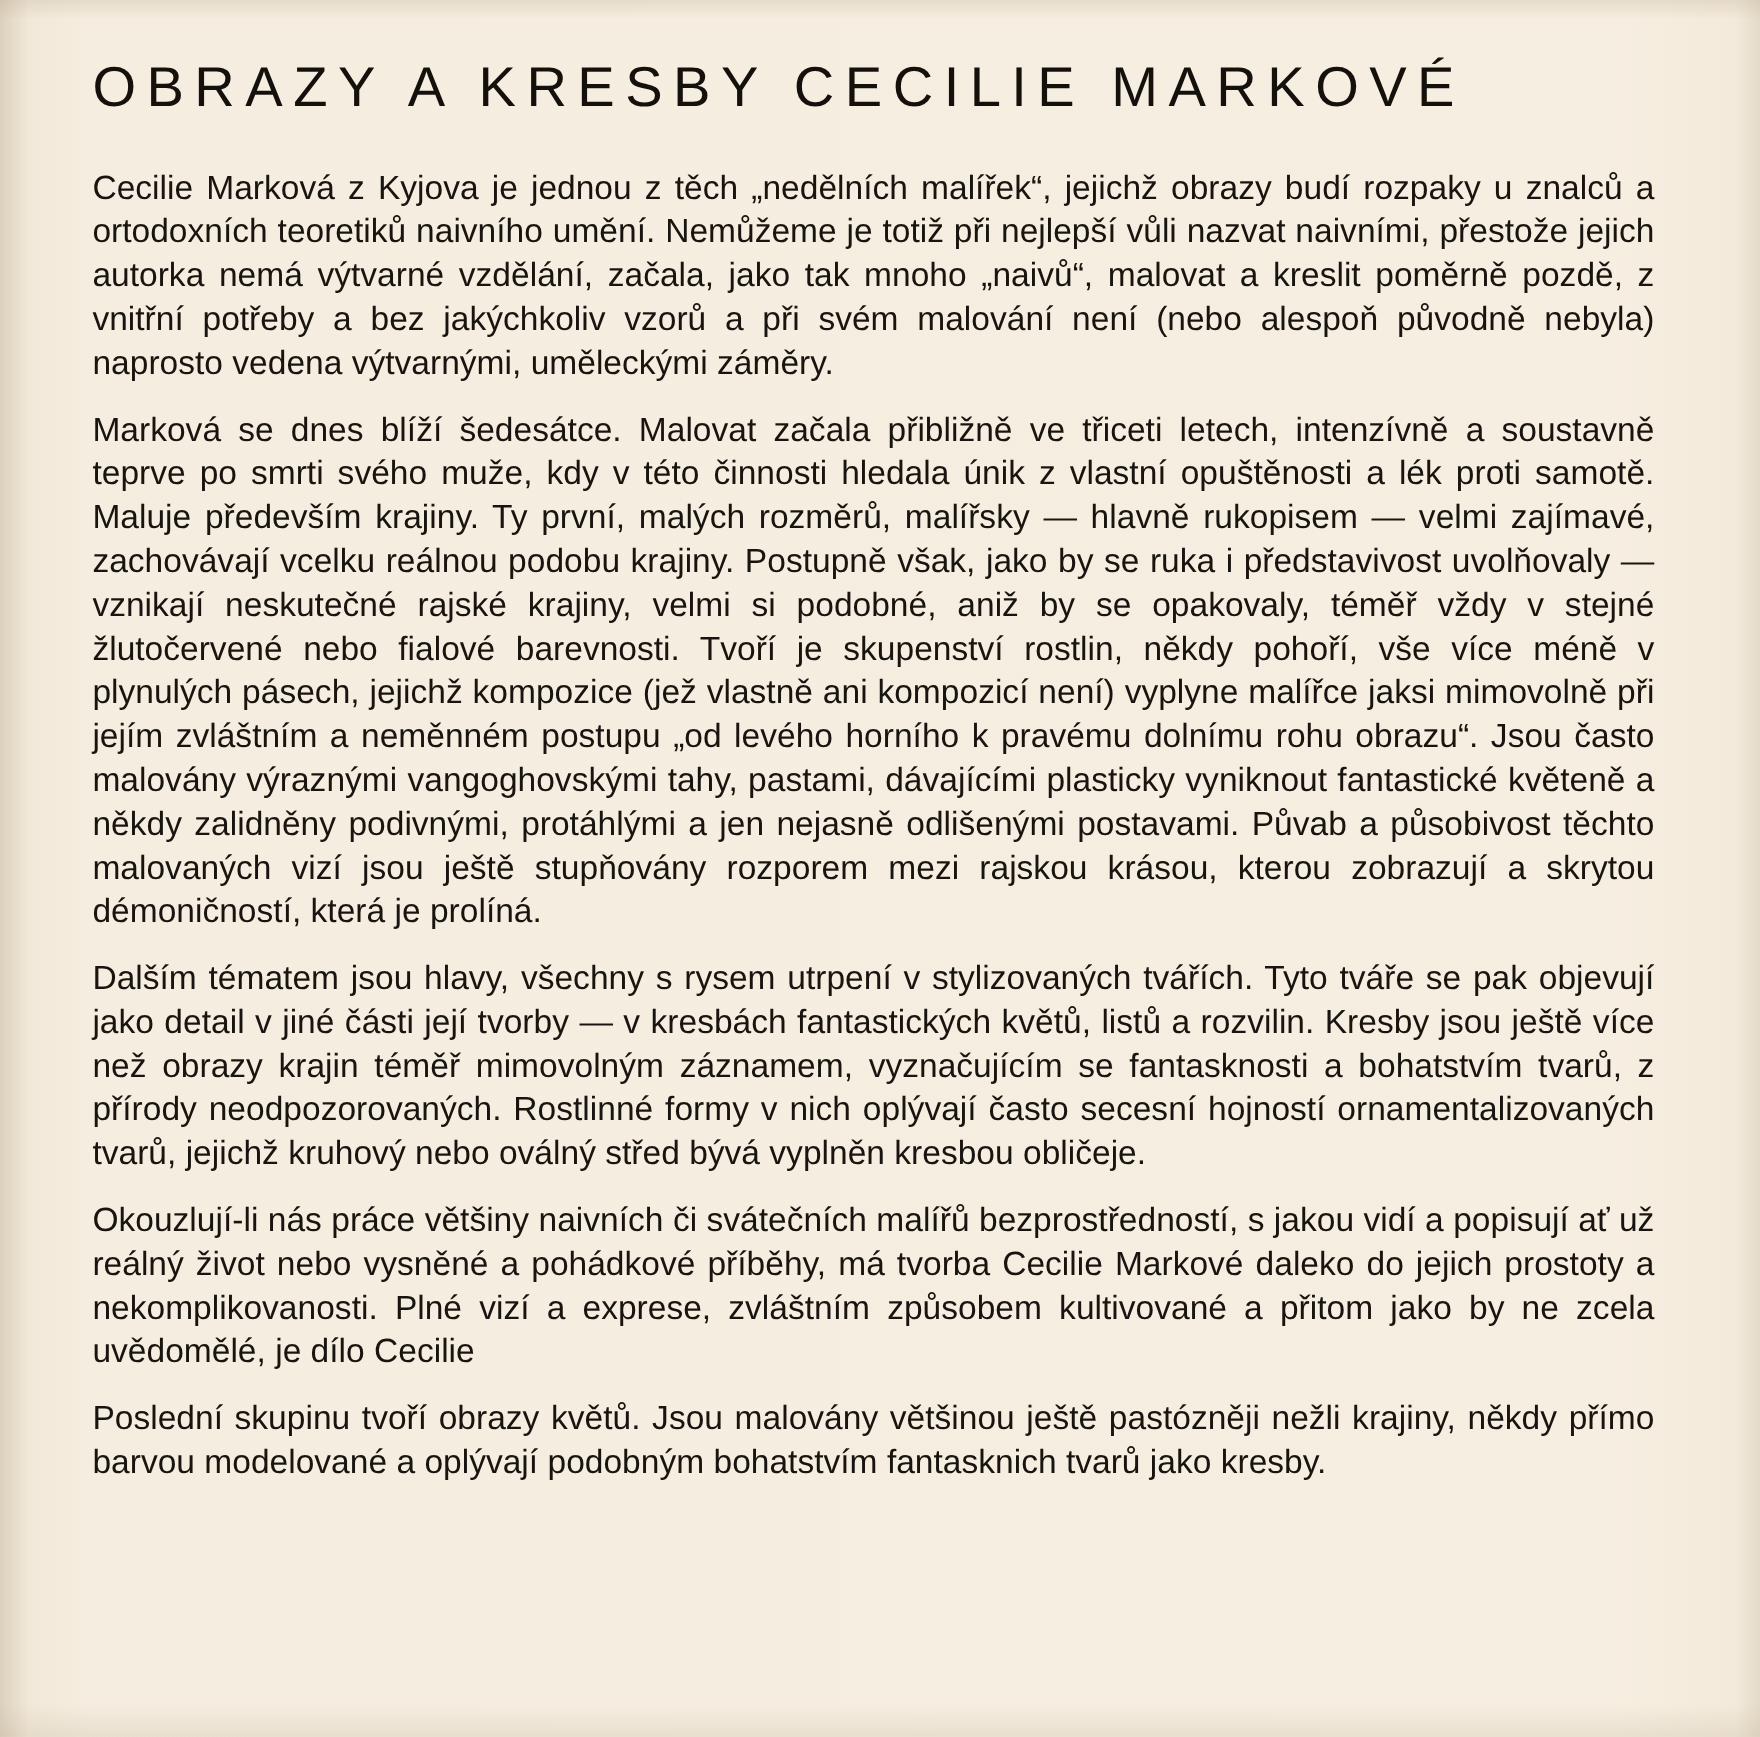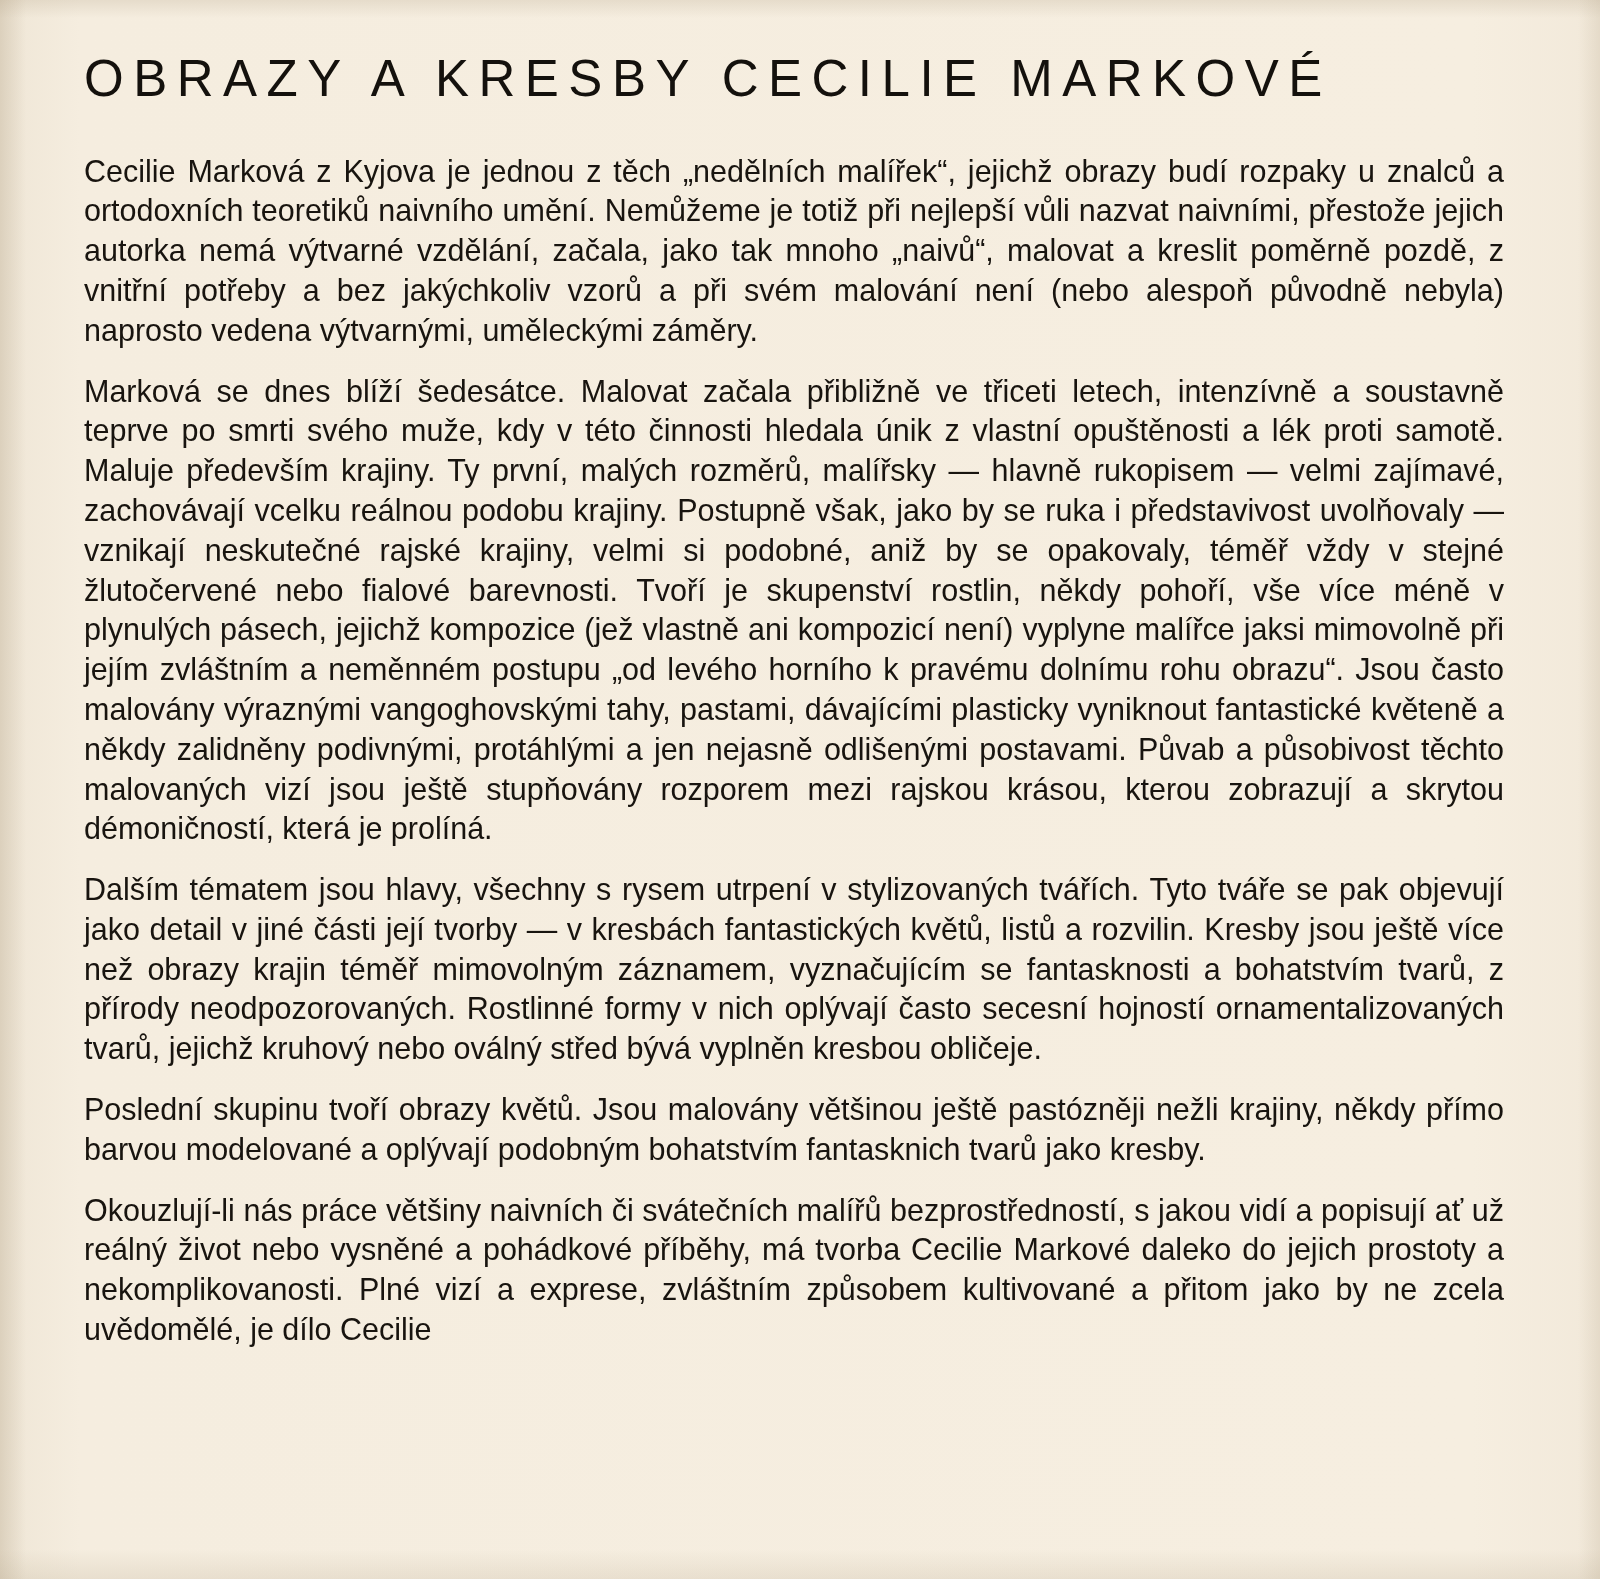--- a/index.html
+++ b/index.html
@@ -79,21 +79,21 @@
 <body>
 
 <div class="page">
 
   <h1 class="doc-title">OBRAZY A KRESBY CECILIE MARKOVÉ</h1>
 
   <div class="body-text">
     <p>Cecilie Marková z Kyjova je jednou z těch „nedělních malířek“, jejichž obrazy budí rozpaky u znalců a ortodoxních teoretiků naivního umění. Nemůžeme je totiž při nejlepší vůli nazvat naivními, přestože jejich autorka nemá výtvarné vzdělání, začala, jako tak mnoho „naivů“, malovat a kreslit poměrně pozdě, z vnitřní potřeby a bez jakýchkoliv vzorů a při svém malování není (nebo alespoň původně nebyla) naprosto vedena výtvarnými, uměleckými záměry.</p>
     <p>Marková se dnes blíží šedesátce. Malovat začala přibližně ve třiceti letech, intenzívně a soustavně teprve po smrti svého muže, kdy v této činnosti hledala únik z vlastní opuštěnosti a lék proti samotě. Maluje především krajiny. Ty první, malých rozměrů, malířsky — hlavně rukopisem — velmi zajímavé, zachovávají vcelku reálnou podobu krajiny. Postupně však, jako by se ruka i představivost uvolňovaly — vznikají neskutečné rajské krajiny, velmi si podobné, aniž by se opakovaly, téměř vždy v stejné žlutočervené nebo fialové barevnosti. Tvoří je skupenství rostlin, někdy pohoří, vše více méně v plynulých pásech, jejichž kompozice (jež vlastně ani kompozicí není) vyplyne malířce jaksi mimovolně při jejím zvláštním a neměnném postupu „od levého horního k pravému dolnímu rohu obrazu“. Jsou často malovány výraznými vangoghovskými tahy, pastami, dávajícími plasticky vyniknout fantastické květeně a někdy zalidněny podivnými, protáhlými a jen nejasně odlišenými postavami. Půvab a působivost těchto malovaných vizí jsou ještě stupňovány rozporem mezi rajskou krásou, kterou zobrazují a skrytou démoničností, která je prolíná.</p>
     <p>Dalším tématem jsou hlavy, všechny s rysem utrpení v stylizovaných tvářích. Tyto tváře se pak objevují jako detail v jiné části její tvorby — v kresbách fantastických květů, listů a rozvilin. Kresby jsou ještě více než obrazy krajin téměř mimovolným záznamem, vyznačujícím se fantasknosti a bohatstvím tvarů, z přírody neodpozorovaných. Rostlinné formy v nich oplývají často secesní hojností ornamentalizovaných tvarů, jejichž kruhový nebo oválný střed bývá vyplněn kresbou obličeje.</p>
+    <p>Okouzlují-li nás práce většiny naivních či svátečních malířů bezprostředností, s jakou vidí a popisují ať už reálný život nebo vysněné a pohádkové příběhy, má tvorba Cecilie Markové daleko do jejich prostoty a nekomplikovanosti. Plné vizí a exprese, zvláštním způsobem kultivované a přitom jako by ne zcela uvědomělé, je dílo Cecilie</p>
     <p>Poslední skupinu tvoří obrazy květů. Jsou malovány většinou ještě pastózněji nežli krajiny, někdy přímo barvou modelované a oplývají podobným bohatstvím fantasknich tvarů jako kresby.</p>
-    <p>Okouzlují-li nás práce většiny naivních či svátečních malířů bezprostředností, s jakou vidí a popisují ať už reálný život nebo vysněné a pohádkové příběhy, má tvorba Cecilie Markové daleko do jejich prostoty a nekomplikovanosti. Plné vizí a exprese, zvláštním způsobem kultivované a přitom jako by ne zcela uvědomělé, je dílo Cecilie</p>
   </div>
 
   <div class="paper-edge-left"></div>
   <div class="paper-edge-top"></div>
   <div class="paper-edge-right"></div>
   <div class="paper-edge-bottom"></div>
 </div>
 
 </body></html>

